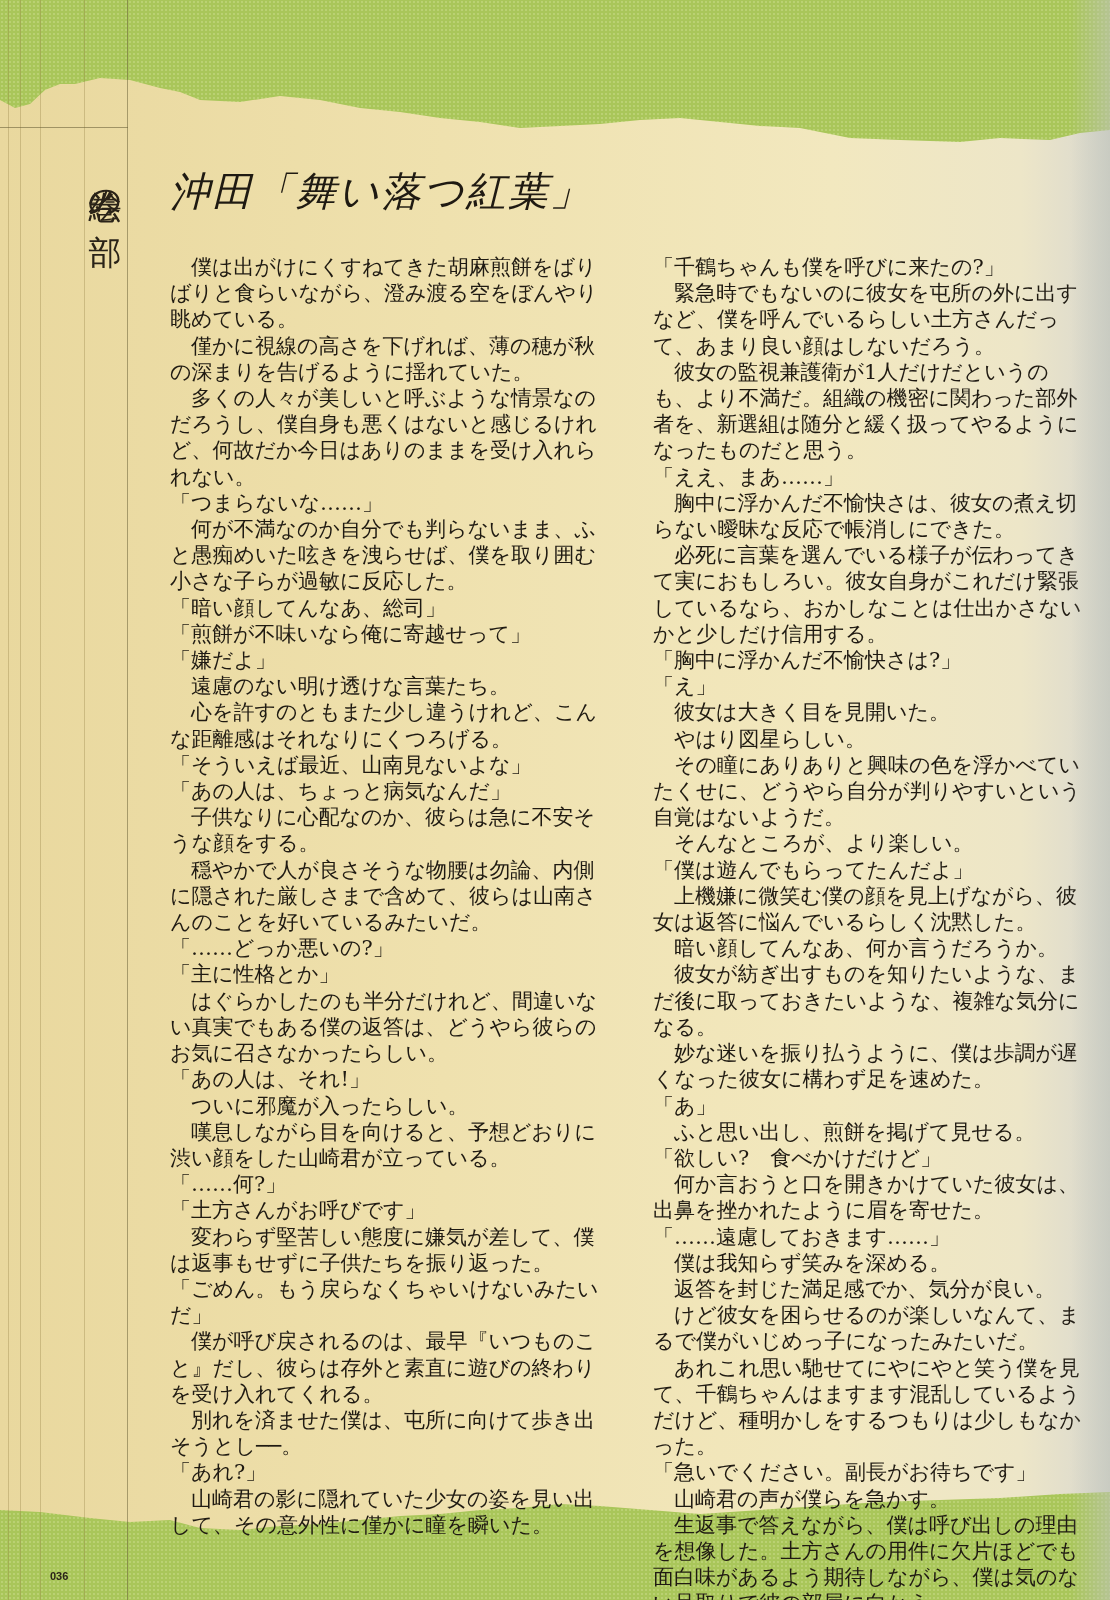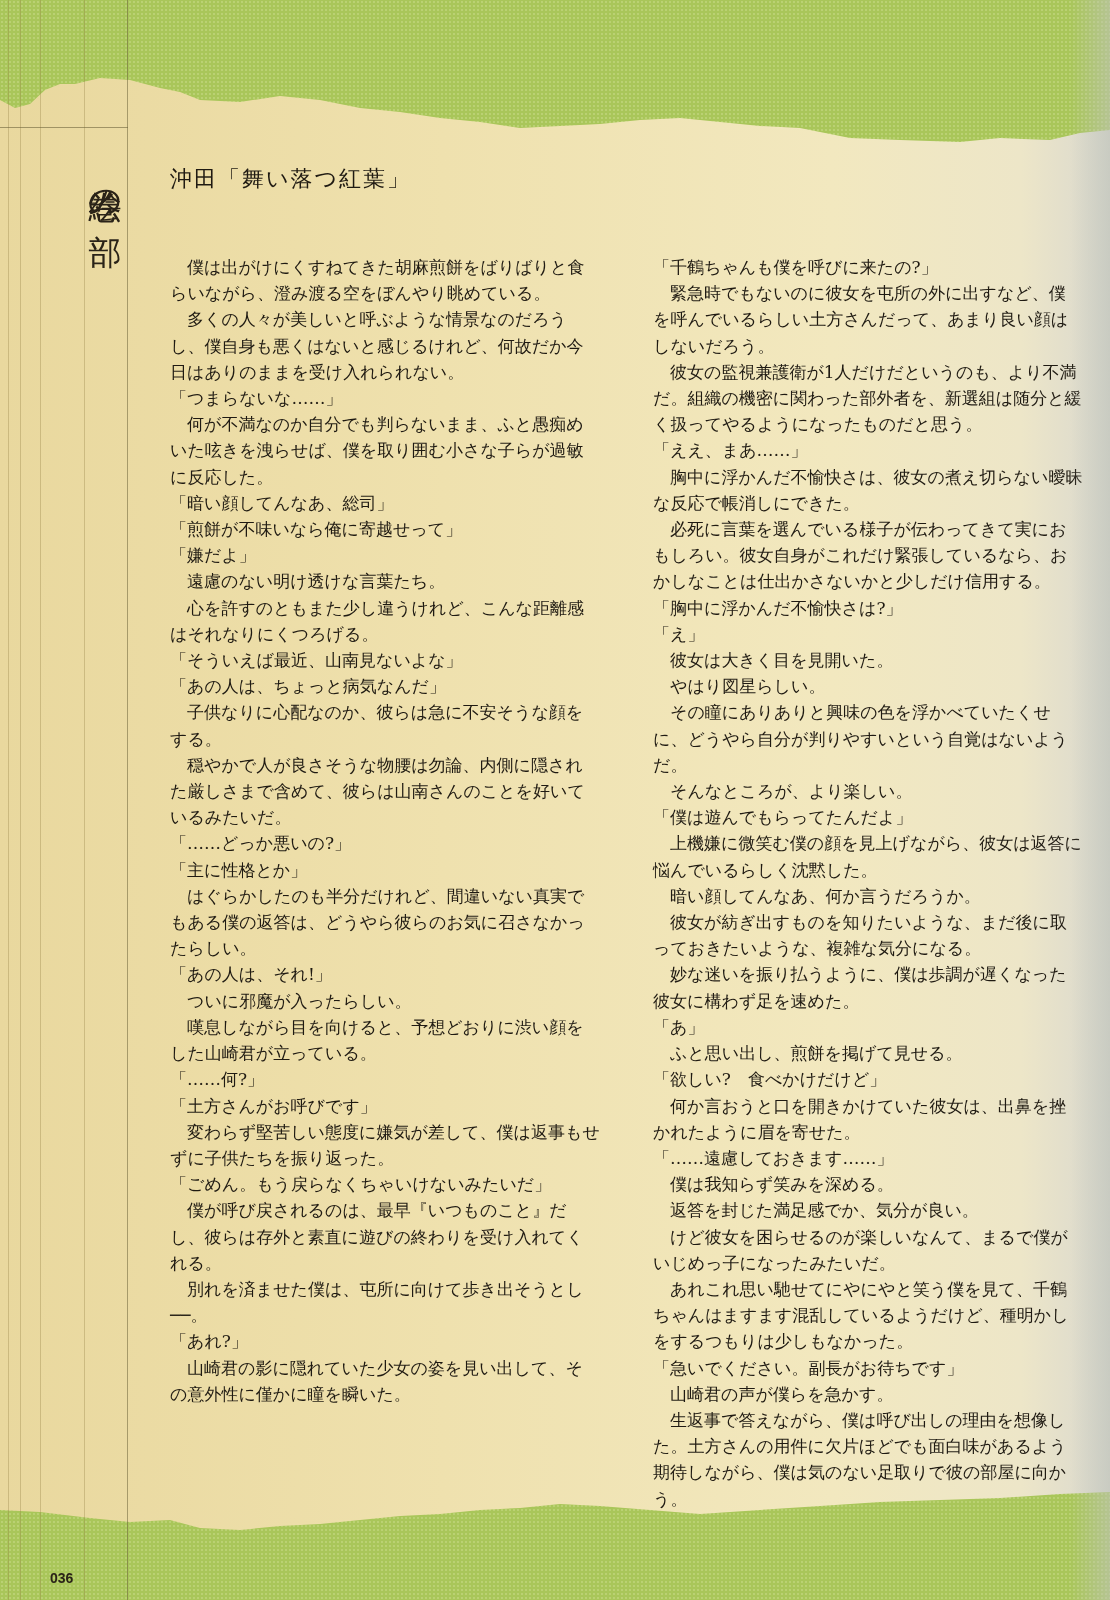--- a/index.html
+++ b/index.html
@@ -6,27 +6,27 @@
   body{width:1110px;height:1600px;position:relative;overflow:hidden;
     background:linear-gradient(90deg,#e9d89e 0%,#efe1ae 40%,#f2e8bf 75%,#ede6c8 92%,#d9d8cf 100%);
     font-family:"DejaVu Serif","Liberation Serif",serif;color:#1f1a12;}
   .top-band{position:absolute;left:0;top:0;width:1110px;height:150px;}
   .bottom-band{position:absolute;left:0;top:1480px;width:1110px;height:120px;}
   .margin-lines{position:absolute;left:0;top:0;width:128px;height:1600px;pointer-events:none;}
   .margin-lines div{position:absolute;top:0;bottom:0;width:1px;background:rgba(150,130,70,.35);}
   .margin-rule{position:absolute;left:0;width:128px;height:1px;background:rgba(110,100,60,.6);}
   .section-label{position:absolute;left:86px;top:164px;width:40px;font-size:33px;line-height:42px;
     writing-mode:vertical-rl;letter-spacing:2px;color:#2a2318;}
-  .title{position:absolute;left:170px;top:164px;font-size:22px;letter-spacing:2px;color:#1f1a12;}
-  .col{position:absolute;top:254px;font-size:17px;line-height:26.2px;}
+  .title{position:absolute;left:170px;top:164px;font-size:40px;letter-spacing:2px;color:#1f1a12;font-style:italic;}
+  .col{position:absolute;top:254px;font-size:21px;line-height:26.2px;}
   .col-left{left:170px;width:430px;}
   .col-right{left:653px;width:430px;}
   .col p{margin:0;}
   .col p.ind{text-indent:1em;}
-  .page-num{position:absolute;left:50px;top:1570px;font-size:14px;font-family:"Liberation Sans",sans-serif;font-weight:bold;color:#2a2318;}
+  .page-num{position:absolute;left:50px;top:1570px;font-size:11px;font-family:"Liberation Sans",sans-serif;font-weight:bold;color:#2a2318;}
   .right-shade{position:absolute;right:0;top:0;width:40px;height:1600px;
     background:linear-gradient(90deg,rgba(200,200,195,0) 0%,rgba(190,195,185,.6) 100%);}
 </style>
 </head>
 <body>
 
 <svg class="top-band" viewBox="0 0 1110 150" preserveAspectRatio="none">
   <defs>
     <pattern id="dots" width="4" height="4" patternUnits="userSpaceOnUse">
       <rect width="4" height="4" fill="#a9c65a"></rect>
@@ -47,20 +47,21 @@
     <div style="left:84px"></div>
     <div style="left:127px;background:rgba(110,100,60,.55)"></div>
 </div>
 <div class="margin-rule" style="top:127px"></div>
 
 <div class="section-label">絵巻の部</div>
 <h1 class="title" style="margin:0;font-weight:normal;">沖田「舞い落つ紅葉」</h1>
 
 <div class="col col-left" id="col-left">
     <p class="ind">僕は出がけにくすねてきた胡麻煎餅をばりばりと食らいながら、澄み渡る空をぼんやり眺めている。</p>
+    <p class="ind">僅かに視線の高さを下げれば、薄の穂が秋の深まりを告げるように揺れていた。</p>
     <p class="ind">多くの人々が美しいと呼ぶような情景なのだろうし、僕自身も悪くはないと感じるけれど、何故だか今日はありのままを受け入れられない。</p>
     <p class="">「つまらないな……」</p>
     <p class="ind">何が不満なのか自分でも判らないまま、ふと愚痴めいた呟きを洩らせば、僕を取り囲む小さな子らが過敏に反応した。</p>
     <p class="">「暗い顔してんなあ、総司」</p>
     <p class="">「煎餅が不味いなら俺に寄越せって」</p>
     <p class="">「嫌だよ」</p>
     <p class="ind">遠慮のない明け透けな言葉たち。</p>
     <p class="ind">心を許すのともまた少し違うけれど、こんな距離感はそれなりにくつろげる。</p>
     <p class="">「そういえば最近、山南見ないよな」</p>
     <p class="">「あの人は、ちょっと病気なんだ」</p>

